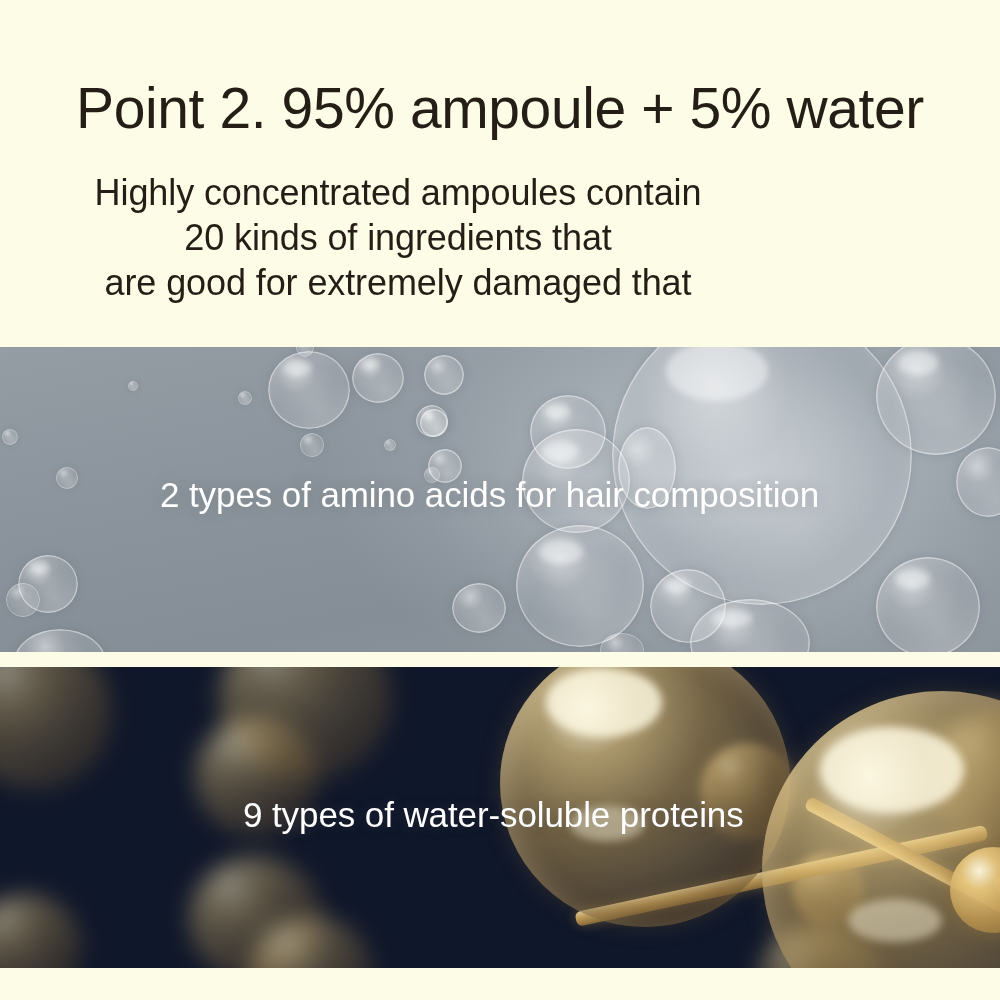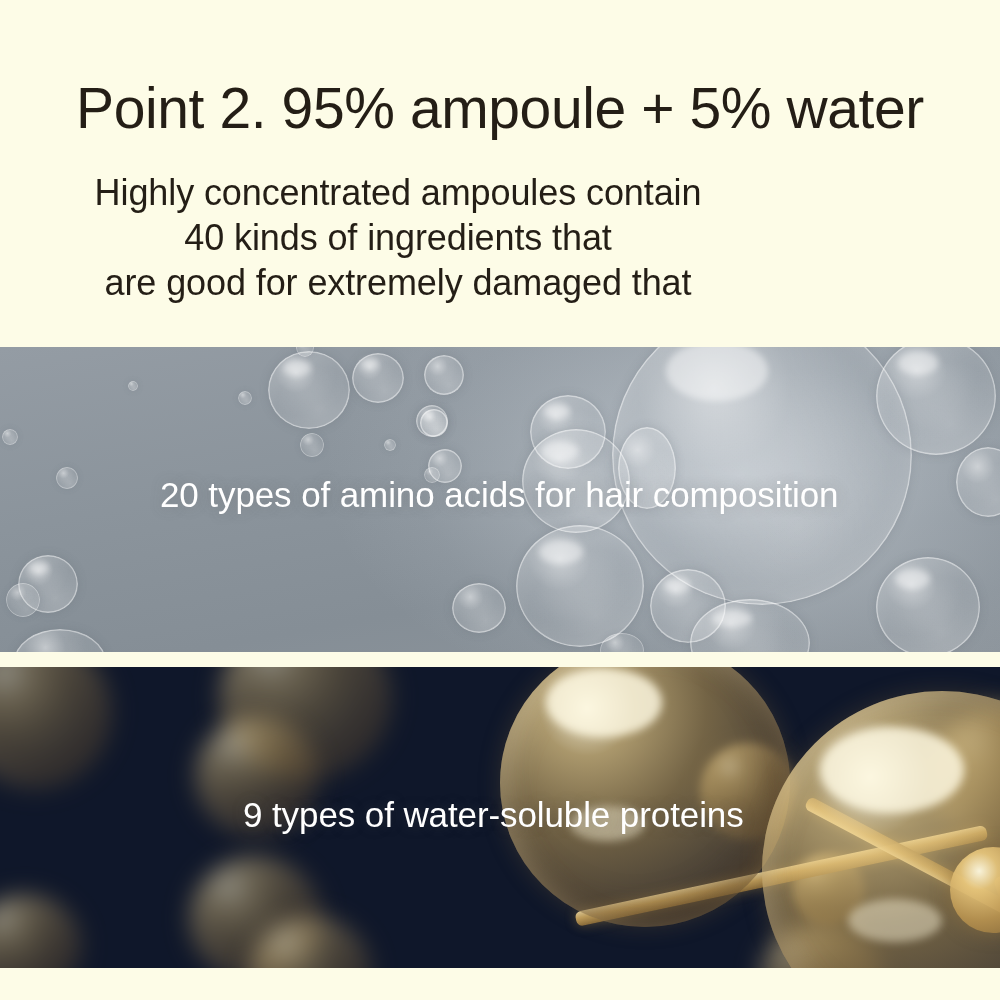--- a/index.html
+++ b/index.html
@@ -198,21 +198,21 @@
 </head>
 <body>
 
 <div id="page">
 
   <div class="header-block">
     <div class="page-title">Point 2. 95% ampoule + 5% water</div>
 
     <div class="subtitle-lines">
       <div class="subtitle-line">Highly concentrated ampoules contain</div>
-      <div class="subtitle-line">40 kinds of ingredients that</div>
+      <div class="subtitle-line">20 kinds of ingredients that</div>
       <div class="subtitle-line">are good for extremely damaged that</div>
     </div>
   </div>
 
   <div class="image-band band-bubbles">
 
     <div class="bub" style="left:612px; top:-42px; width:300px; height:300px;">
       <div class="hl"></div>
     </div>
 
@@ -265,21 +265,21 @@
     <div class="bub" style="left:690px; top:252px; width:120px; height:88px;">
       <div class="hl"></div>
     </div>
     <div class="bub" style="left:876px; top:210px; width:104px; height:100px;">
       <div class="hl"></div>
     </div>
     <div class="bub" style="left:956px; top:100px; width:64px; height:70px;"></div>
     <div class="bub" style="left:452px; top:236px; width:54px; height:50px;"></div>
     <div class="bub dim" style="left:600px; top:286px; width:44px; height:34px;"></div>
 
-    <div class="band-caption cap1">20 types of amino acids for hair composition</div>
+    <div class="band-caption cap1">2 types of amino acids for hair composition</div>
   </div>
 
   <div class="band-gap"></div>
 
   <div class="image-band band-molecule">
 
     <div class="mol-sphere vsoft" style="left:-40px; top:-30px; width:150px; height:150px;"></div>
     <div class="mol-sphere vsoft" style="left:220px; top:-50px; width:170px; height:160px;"></div>
     <div class="mol-sphere vsoft" style="left:196px; top:50px; width:120px; height:118px;"></div>
     <div class="mol-sphere vsoft" style="left:190px; top:190px; width:130px; height:124px;"></div>

